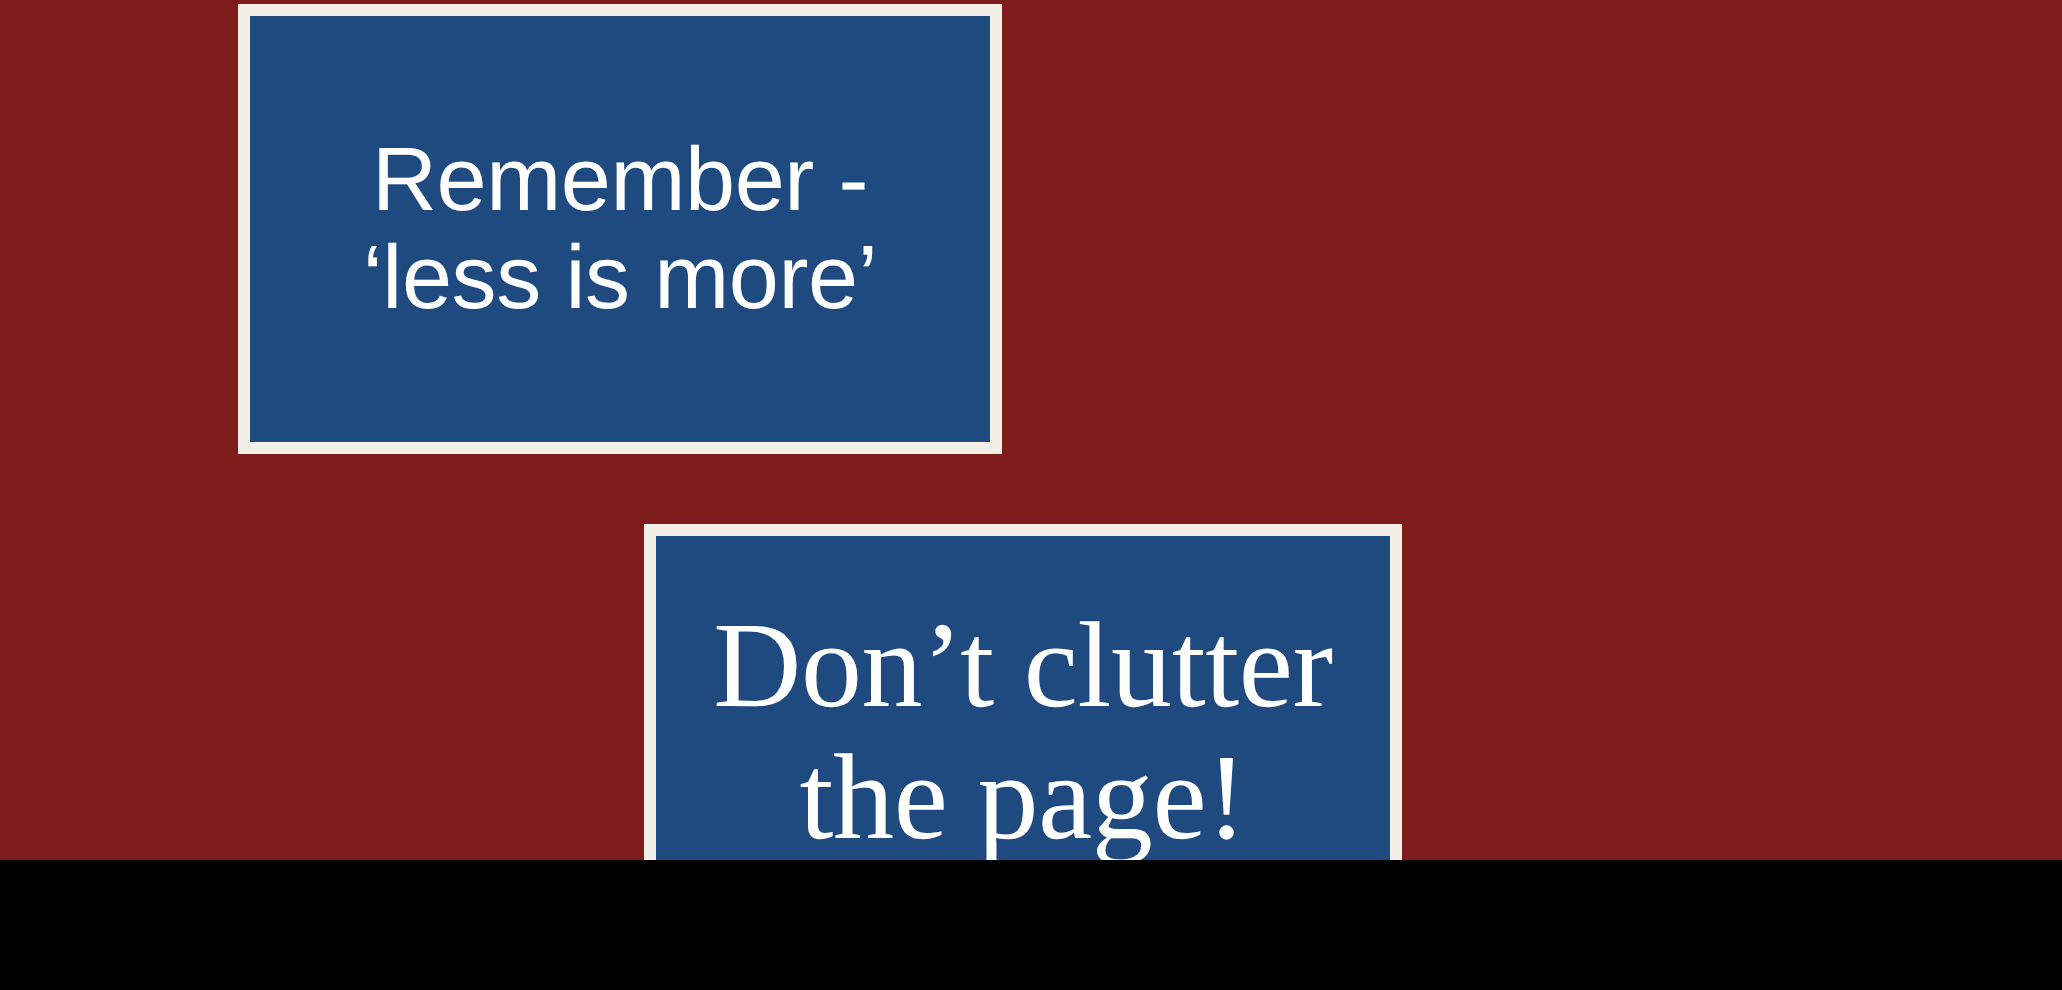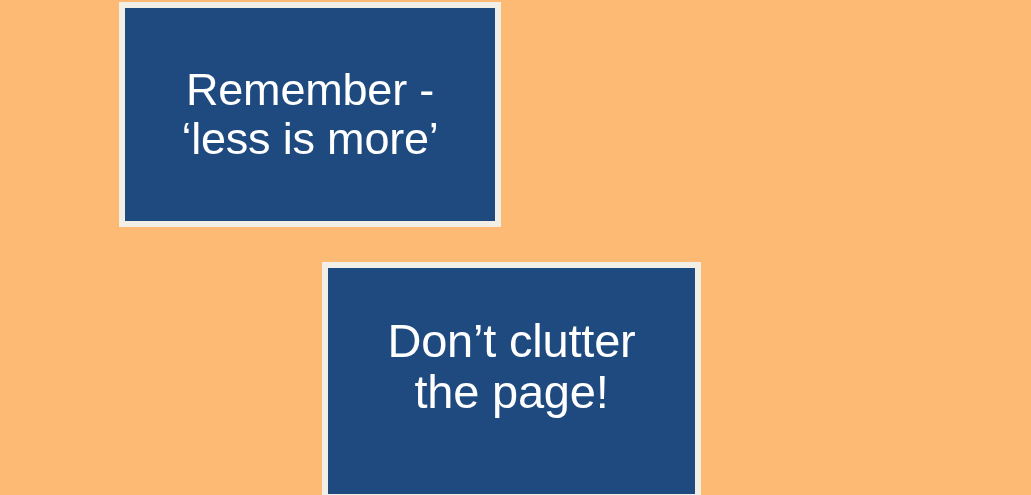--- a/index.html
+++ b/index.html
@@ -9,22 +9,22 @@
   }
   body {
     width: 1031px;
     height: 495px;
     overflow: hidden;
     font-family: "Liberation Sans", sans-serif;
   }
   #slide {
     position: relative;
     width: 1031px;
-    height: 495px;
-    background: #fdba74;
+    height: 430px;
+    background: #7f1d1d;
     overflow: hidden;
   }
   .callout-box {
     position: absolute;
     box-sizing: border-box;
     background: #1F4A80;
     border: 6px solid #F2F0E6;
     display: flex;
     align-items: center;
     justify-content: center;
@@ -63,23 +63,24 @@
   }
 
   
   #box-clutter {
     left: 322px;
     top: 262px;
     width: 379px;
     height: 238px;
   }
   #box-clutter .callout-text {
-    font-size: 47px;
+    font-size: 61px;
     position: relative;
     top: -14px;
+    font-family: Liberation Serif, serif;
   }
 </style>
 </head>
 <body>
 
 <div id="slide">
 
   <div class="callout-box" id="box-remember">
     <span class="callout-text">Remember -
 ‘less is more’</span>

